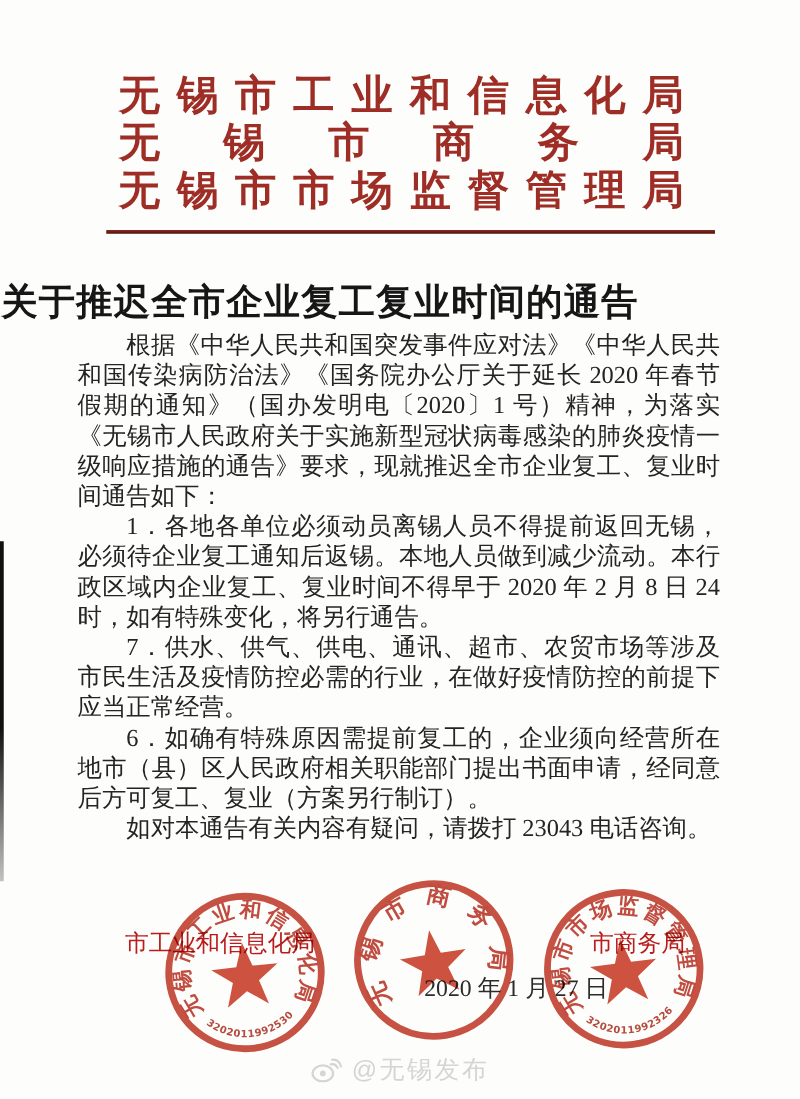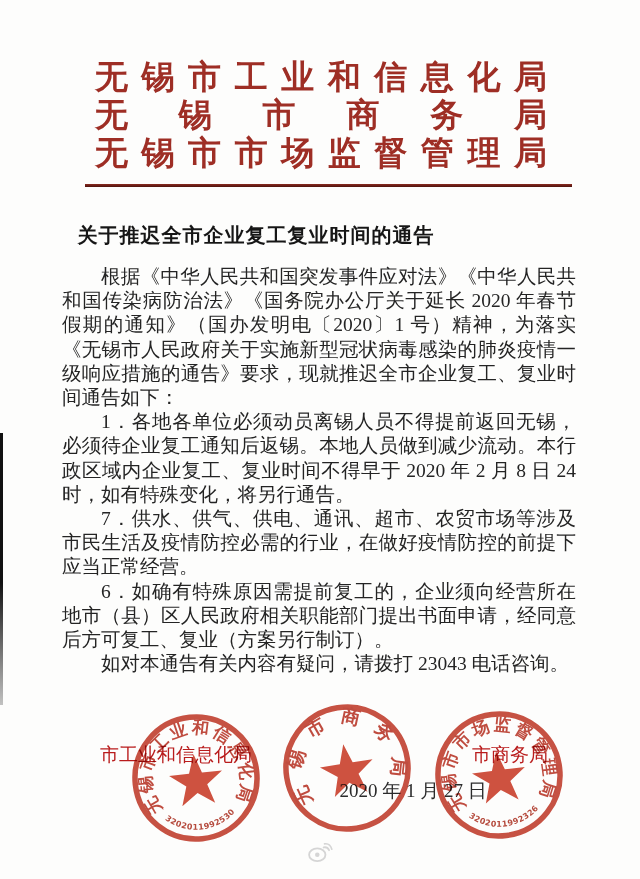--- a/index.html
+++ b/index.html
@@ -23,21 +23,21 @@
   }
   .divider{
     position:absolute;top:184px;left:85px;width:487px;height:3px;
     background:linear-gradient(#8a2a20,#4d130d);
   }
 
   
   .notice-title{
     position:absolute;top:222px;left:0;width:512px;margin:0;
     text-align:center;
-    font-size:20px;font-weight:bold;letter-spacing:1px;
+    font-size:29px;font-weight:bold;letter-spacing:1px;
     color:#161616;
   }
 
   
   .notice-body{
     position:absolute;top:265px;left:62px;width:514px;
     font-size:19.5px;line-height:24.2px;
     color:#242424;
     text-align:justify;
   }
@@ -170,17 +170,18 @@
     <text class="seal-serial"><textPath href="#arcSerial" startOffset="50%">3202011992326</textPath></text>
   </svg>
 
   <div class="watermark">
     <svg width="26" height="20" viewBox="0 0 28 22">
       <ellipse cx="11" cy="14" rx="9" ry="7" fill="none" stroke="#d5d5d5" stroke-width="2"></ellipse>
       <circle cx="11" cy="14" r="2.5" fill="#d5d5d5"></circle>
       <path d="M18,6 Q22,5 24,9" fill="none" stroke="#d5d5d5" stroke-width="2" stroke-linecap="round"></path>
       <path d="M19,2 Q25,1 27,8" fill="none" stroke="#d5d5d5" stroke-width="1.8" stroke-linecap="round"></path>
     </svg>
+    <span>@无锡发布</span>
   </div>
 
   <div class="edge-artifact"></div>
 
 </div>
 
 </body></html>

